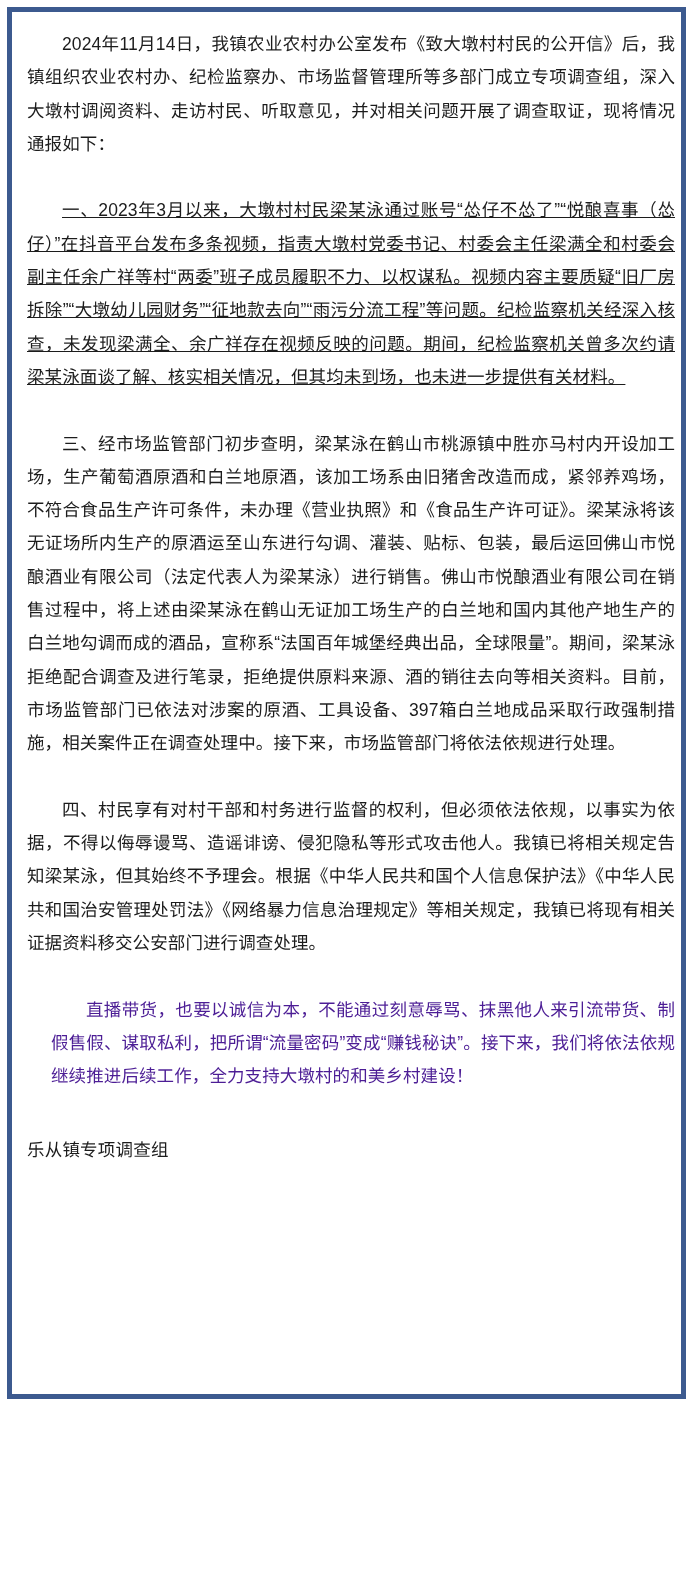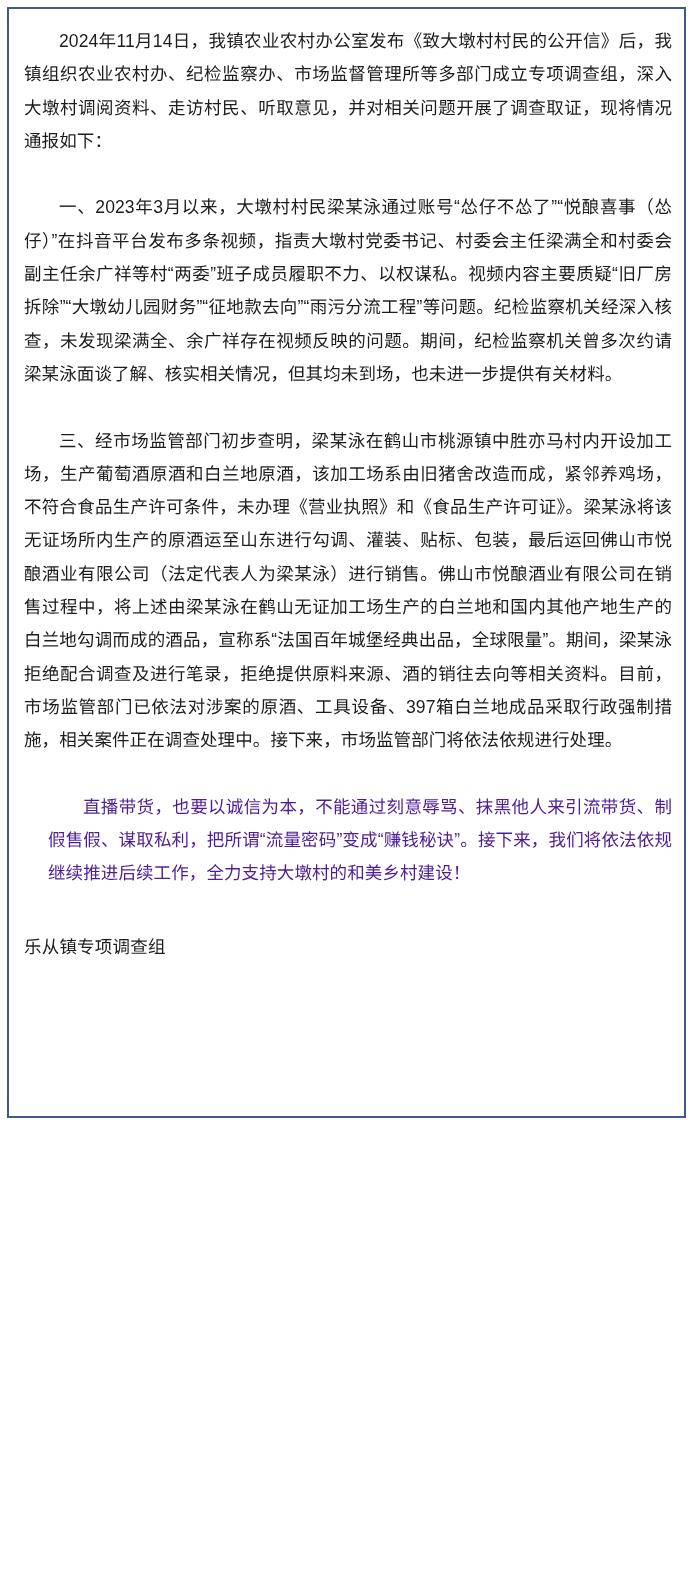--- a/index.html
+++ b/index.html
@@ -14,23 +14,23 @@
     font-family: "Liberation Sans", "DejaVu Sans", sans-serif;
     -webkit-font-smoothing: antialiased;
     overflow: hidden;
   }
 
   #notice-frame {
     position: absolute;
     left: 7px;
     top: 7px;
     width: 679px;
-    height: 1111px;
+    height: 1392px;
     box-sizing: border-box;
-    border: 2px solid #14b8a6;
+    border: 5px solid #14b8a6;
     background: #ffffff;
   }
 
   #notice-body {
     position: absolute;
     left: 15px;
     top: 8px;
     width: 648px;
     box-sizing: border-box;
   }
@@ -72,25 +72,26 @@
 </head>
 <body>
 
 <div id="notice-frame" style="border-color: rgb(60, 90, 143); background: rgb(255, 255, 255);">
   <div id="notice-body">
 
     <div class="spacer-small"></div>
 
     <p class="para" style="color: rgb(28, 28, 28);">2024年11月14日，我镇农业农村办公室发布《致大墩村村民的公开信》后，我镇组织农业农村办、纪检监察办、市场监督管理所等多部门成立专项调查组，深入大墩村调阅资料、走访村民、听取意见，并对相关问题开展了调查取证，现将情况通报如下：</p>
 
-    <p class="para" style="color: rgb(28, 28, 28);">一、2023年3月以来，大墩村村民梁某泳通过账号“怂仔不怂了”“悦酿喜事（怂仔）”在抖音平台发布多条视频，指责大墩村党委书记、村委会主任梁满全和村委会副主任余广祥等村“两委”班子成员履职不力、以权谋私。视频内容主要质疑“旧厂房拆除”“大墩幼儿园财务”“征地款去向”“雨污分流工程”等问题。纪检监察机关经深入核查，未发现梁满全、余广祥存在视频反映的问题。期间，纪检监察机关曾多次约请梁某泳面谈了解、核实相关情况，但其均未到场，也未进一步提供有关材料。</p>
+    <p class="para" style="color: rgb(28, 28, 28); text-decoration: underline;">一、2023年3月以来，大墩村村民梁某泳通过账号“怂仔不怂了”“悦酿喜事（怂仔）”在抖音平台发布多条视频，指责大墩村党委书记、村委会主任梁满全和村委会副主任余广祥等村“两委”班子成员履职不力、以权谋私。视频内容主要质疑“旧厂房拆除”“大墩幼儿园财务”“征地款去向”“雨污分流工程”等问题。纪检监察机关经深入核查，未发现梁满全、余广祥存在视频反映的问题。期间，纪检监察机关曾多次约请梁某泳面谈了解、核实相关情况，但其均未到场，也未进一步提供有关材料。</p>
 
 
     <p class="para" style="color: rgb(28, 28, 28);">三、经市场监管部门初步查明，梁某泳在鹤山市桃源镇中胜亦马村内开设加工场，生产葡萄酒原酒和白兰地原酒，该加工场系由旧猪舍改造而成，紧邻养鸡场，不符合食品生产许可条件，未办理《营业执照》和《食品生产许可证》。梁某泳将该无证场所内生产的原酒运至山东进行勾调、灌装、贴标、包装，最后运回佛山市悦酿酒业有限公司（法定代表人为梁某泳）进行销售。佛山市悦酿酒业有限公司在销售过程中，将上述由梁某泳在鹤山无证加工场生产的白兰地和国内其他产地生产的白兰地勾调而成的酒品，宣称系“法国百年城堡经典出品，全球限量”。期间，梁某泳拒绝配合调查及进行笔录，拒绝提供原料来源、酒的销往去向等相关资料。目前，市场监管部门已依法对涉案的原酒、工具设备、397箱白兰地成品采取行政强制措施，相关案件正在调查处理中。接下来，市场监管部门将依法依规进行处理。</p>
 
+    <p class="para" style="color: rgb(28, 28, 28);">四、村民享有对村干部和村务进行监督的权利，但必须依法依规，以事实为依据，不得以侮辱谩骂、造谣诽谤、侵犯隐私等形式攻击他人。我镇已将相关规定告知梁某泳，但其始终不予理会。根据《中华人民共和国个人信息保护法》《中华人民共和国治安管理处罚法》《网络暴力信息治理规定》等相关规定，我镇已将现有相关证据资料移交公安部门进行调查处理。</p>
 
     <p class="para" style="color: #4c1d95; margin-left: 24px;">直播带货，也要以诚信为本，不能通过刻意辱骂、抹黑他人来引流带货、制假售假、谋取私利，把所谓“流量密码”变成“赚钱秘诀”。接下来，我们将依法依规继续推进后续工作，全力支持大墩村的和美乡村建设！</p>
 
     <div id="signature-block">
       <div class="sign-line" style="color: rgb(28, 28, 28);">乐从镇专项调查组</div>
     </div>
 
   </div>
 </div>
 

